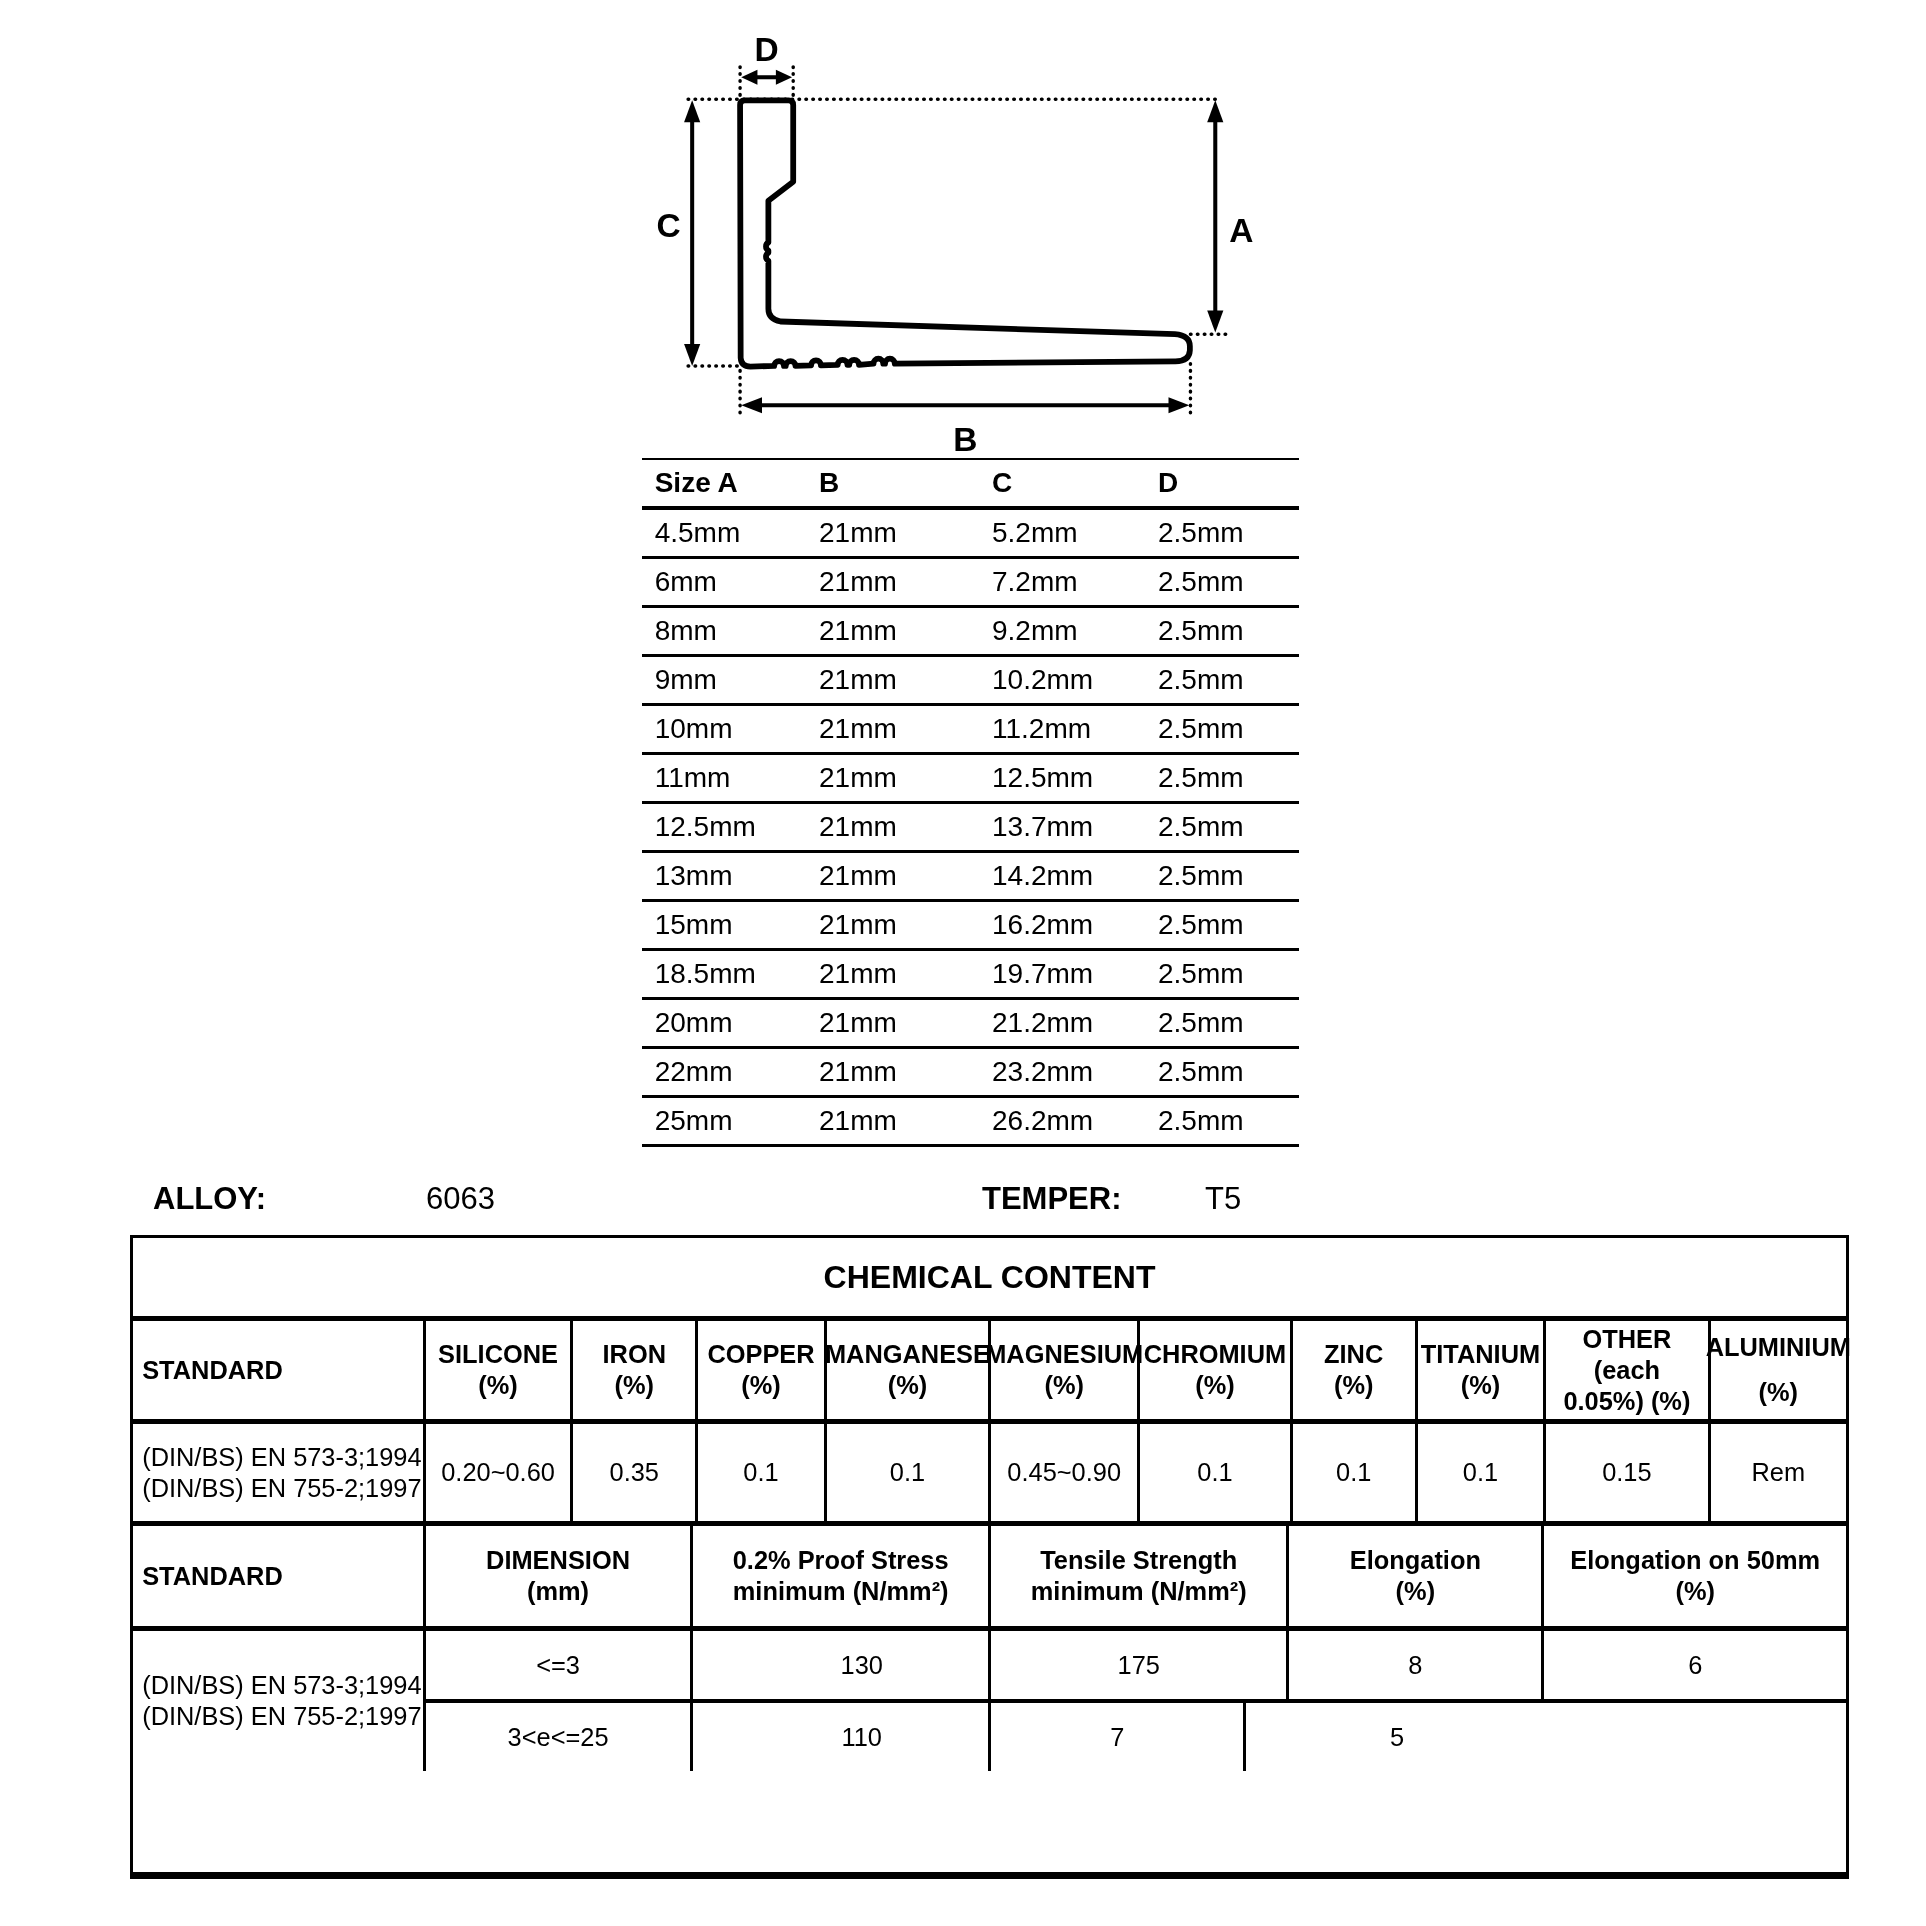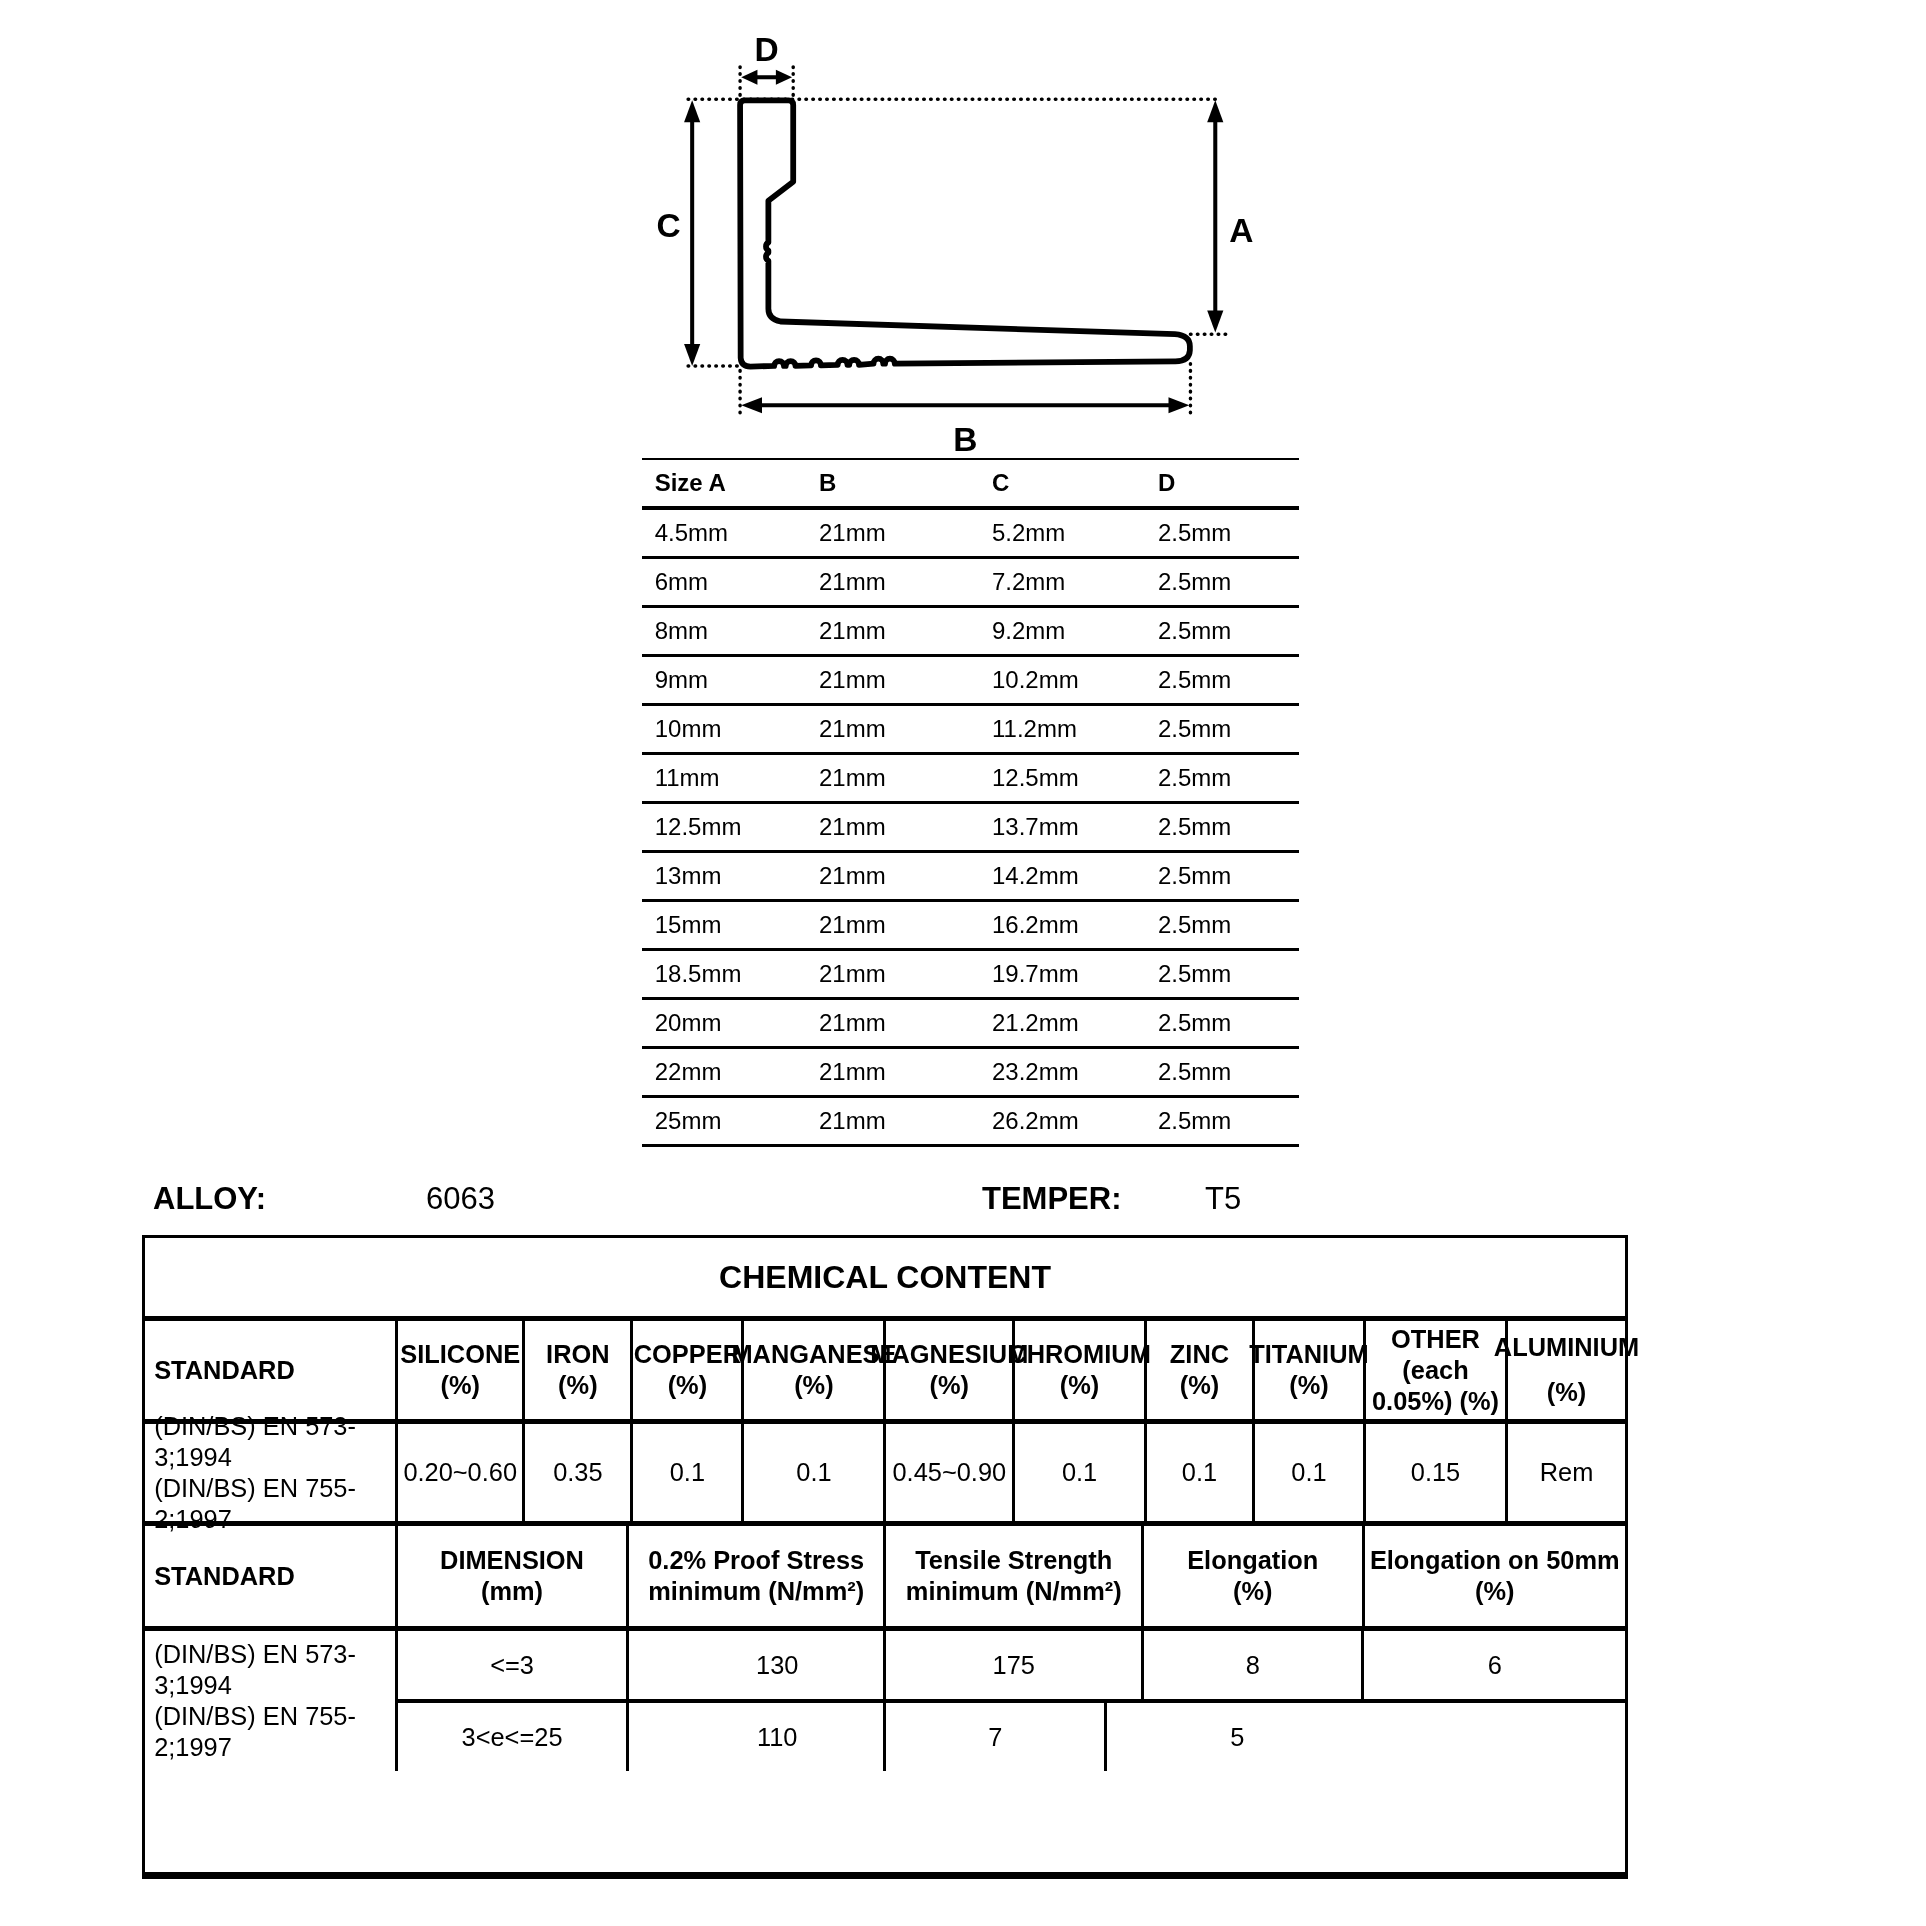--- a/index.html
+++ b/index.html
@@ -5,32 +5,32 @@
   html,body{margin:0;padding:0;background:#fff;}
   .page{position:relative;width:1926px;height:1926px;background:#ffffff;overflow:hidden;
         font-family:"Liberation Sans", sans-serif;color:#000;}
   .abs{position:absolute;}
 
   
   .drawing{left:635px;top:17.3px;width:664px;height:445px;}
 
   
   .dim-table{left:642px;top:458px;width:657px;border-top:2.3px solid #000;}
-  .dim-row{position:relative;height:46px;border-bottom:3.5px solid #000;font-size:24px;}
+  .dim-row{position:relative;height:46px;border-bottom:3.5px solid #000;font-size:28px;}
   .dim-row.head{border-bottom:4px solid #000;font-weight:bold;}
   .dim-row span{position:absolute;top:0;line-height:46px;white-space:nowrap;}
   .dc0{left:12.7px;} .dc1{left:177px;} .dc2{left:350px;} .dc3{left:516px;}
 
   
   .alloy-line{left:0;top:1179px;width:1538px;height:40px;font-size:31px;line-height:40px;}
   .alloy-line span{position:absolute;white-space:nowrap;}
   .bold{font-weight:bold;}
 
   
-  .spec{left:142px;top:1235px;width:1486px;height:644px;box-sizing:border-box;
+  .spec{left:130px;top:1235px;width:1719px;height:644px;box-sizing:border-box;
         border:3.5px solid #000;border-bottom-width:7px;}
   .t-title{height:78px;border-bottom:5.2px solid #000;display:flex;align-items:center;justify-content:center;
            font-size:32px;font-weight:bold;letter-spacing:0px;}
   .t-title.mech{height:79px;}
   .frow{display:flex;box-sizing:border-box;}
   .cell{box-sizing:border-box;border-right:3.5px solid #000;display:flex;flex-direction:column;
         align-items:center;justify-content:center;text-align:center;font-size:25.4px;line-height:31px;}
   .cell.last{border-right:none;}
   .cell.std{align-items:flex-start;text-align:left;padding-left:9.2px;}
   .cell.hd{font-weight:bold;}

